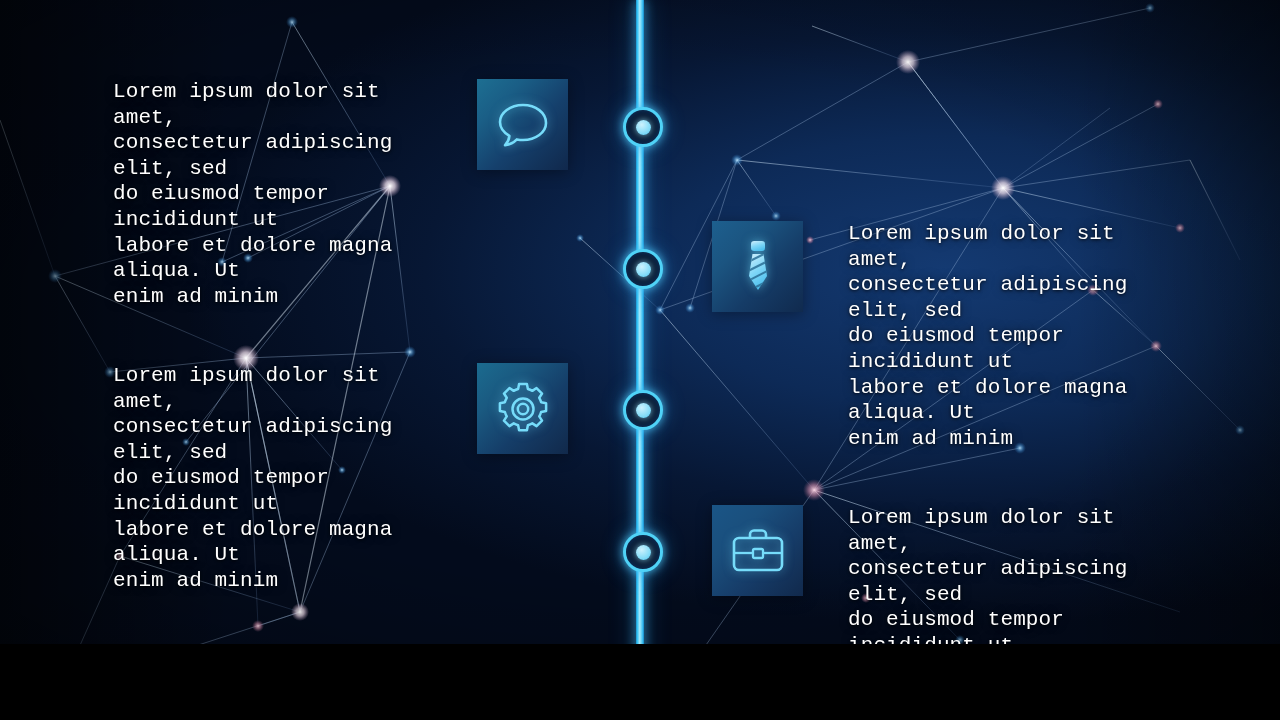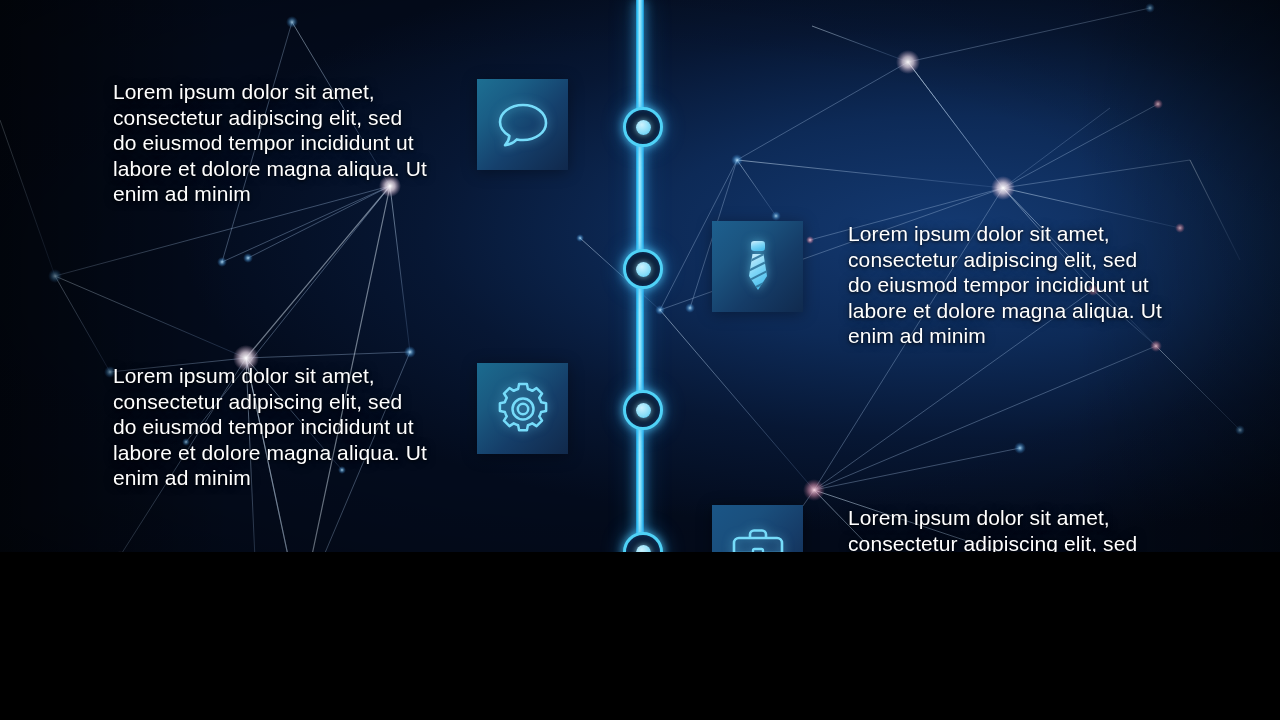--- a/index.html
+++ b/index.html
@@ -4,23 +4,23 @@
 <title>Timeline Infographic</title>
 <style>
   html, body {
     margin: 0;
     padding: 0;
     background: #000;
   }
   #stage {
     position: relative;
     width: 1280px;
-    height: 552px;
+    height: 644px;
     overflow: hidden;
-    font-family: Liberation Sans, sans-serif;
+    font-family: Liberation Mono, monospace;
     background: #0369a1;
   }
 
   
   .bg-base {
     position: absolute; inset: 0;
     background:
       radial-gradient(ellipse 60% 55% at 74% 42%, #143a72 0%, #0d2a57 38%, #071734 68%, #030b1c 100%),
       radial-gradient(ellipse 70% 60% at 22% 58%, #0c2448 0%, #071730 45%, #020810 100%),
       linear-gradient(160deg, #020610 0%, #061532 42%, #0a2046 60%, #020812 100%);

